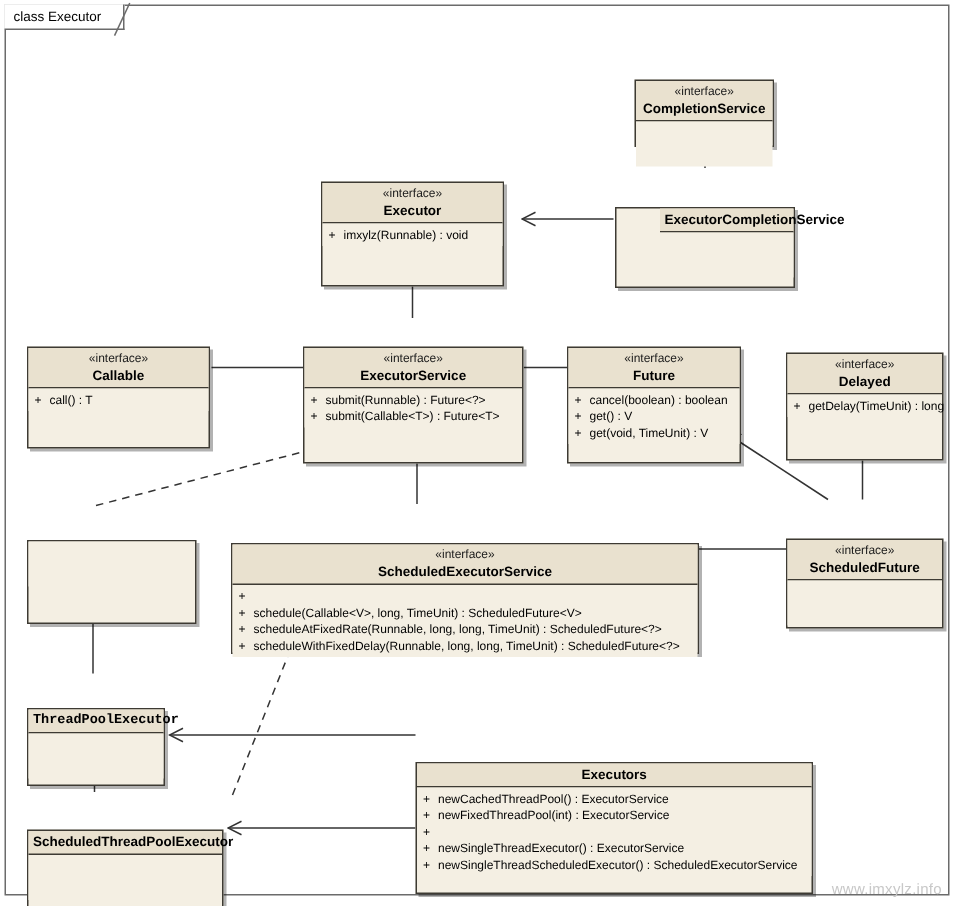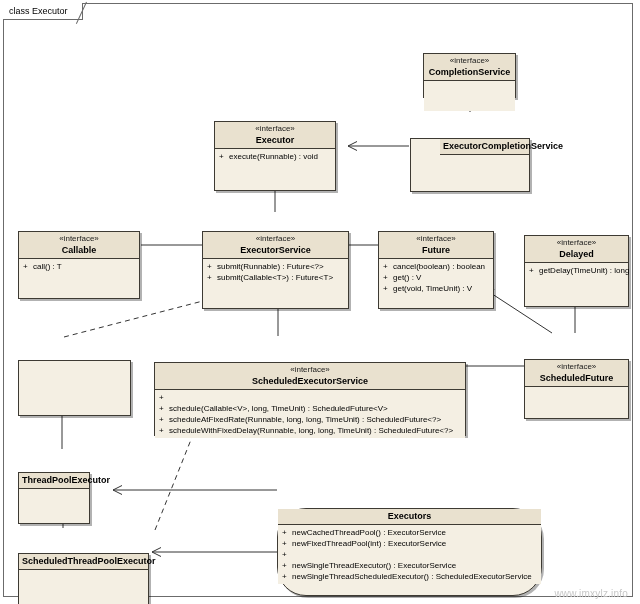--- a/index.html
+++ b/index.html
@@ -251,21 +251,21 @@
   </div>
 
   <div class="node" style="left:214px; top:95px; width:122px; height:70px;">
     <div class="hdr">
       <span class="stereo">«interface»</span>
       <span class="cname">Executor</span>
     </div>
     <div class="body">
       <div class="feat">
         <span class="vis">+</span>
-        <span class="sig">execute(Runnable) : void</span>
+        <span class="sig">imxylz(Runnable) : void</span>
       </div>
     </div>
   </div>
 
   <div class="node" style="left:410px; top:112px; width:120px; height:54px;padding-left:29px;">
     <div class="hdr">
       <span class="plainname">ExecutorCompletionService</span>
     </div>
     <div class="body empty"></div>
   </div>
@@ -363,35 +363,35 @@
   </div>
 
   <div class="node" style="left:524px; top:333px; width:105px; height:60px;">
     <div class="hdr">
       <span class="stereo">«interface»</span>
       <span class="cname">ScheduledFuture</span>
     </div>
     <div class="body empty"></div>
   </div>
 
-  <div class="node" style="left:18px; top:446px; width:72px; height:52px;">
+  <div class="node" style="left:18px; top:446px; width:92px; height:52px;font-family:Liberation Mono, monospace;">
     <div class="hdr">
       <span class="plainname">ThreadPoolExecutor</span>
     </div>
     <div class="body empty"></div>
   </div>
 
   <div class="node" style="left:18px; top:527px; width:131px; height:52px;">
     <div class="hdr">
       <span class="plainname">ScheduledThreadPoolExecutor</span>
     </div>
     <div class="body empty"></div>
   </div>
 
-  <div class="node" style="left:277px; top:482px; width:265px; height:88px;border-radius:29px;">
+  <div class="node" style="left:277px; top:482px; width:265px; height:88px;">
     <div class="hdr">
       <span class="plainname">Executors</span>
     </div>
     <div class="body">
       <div class="feat">
         <span class="vis">+</span>
         <span class="sig">newCachedThreadPool() : ExecutorService</span>
       </div>
       <div class="feat">
         <span class="vis">+</span>

